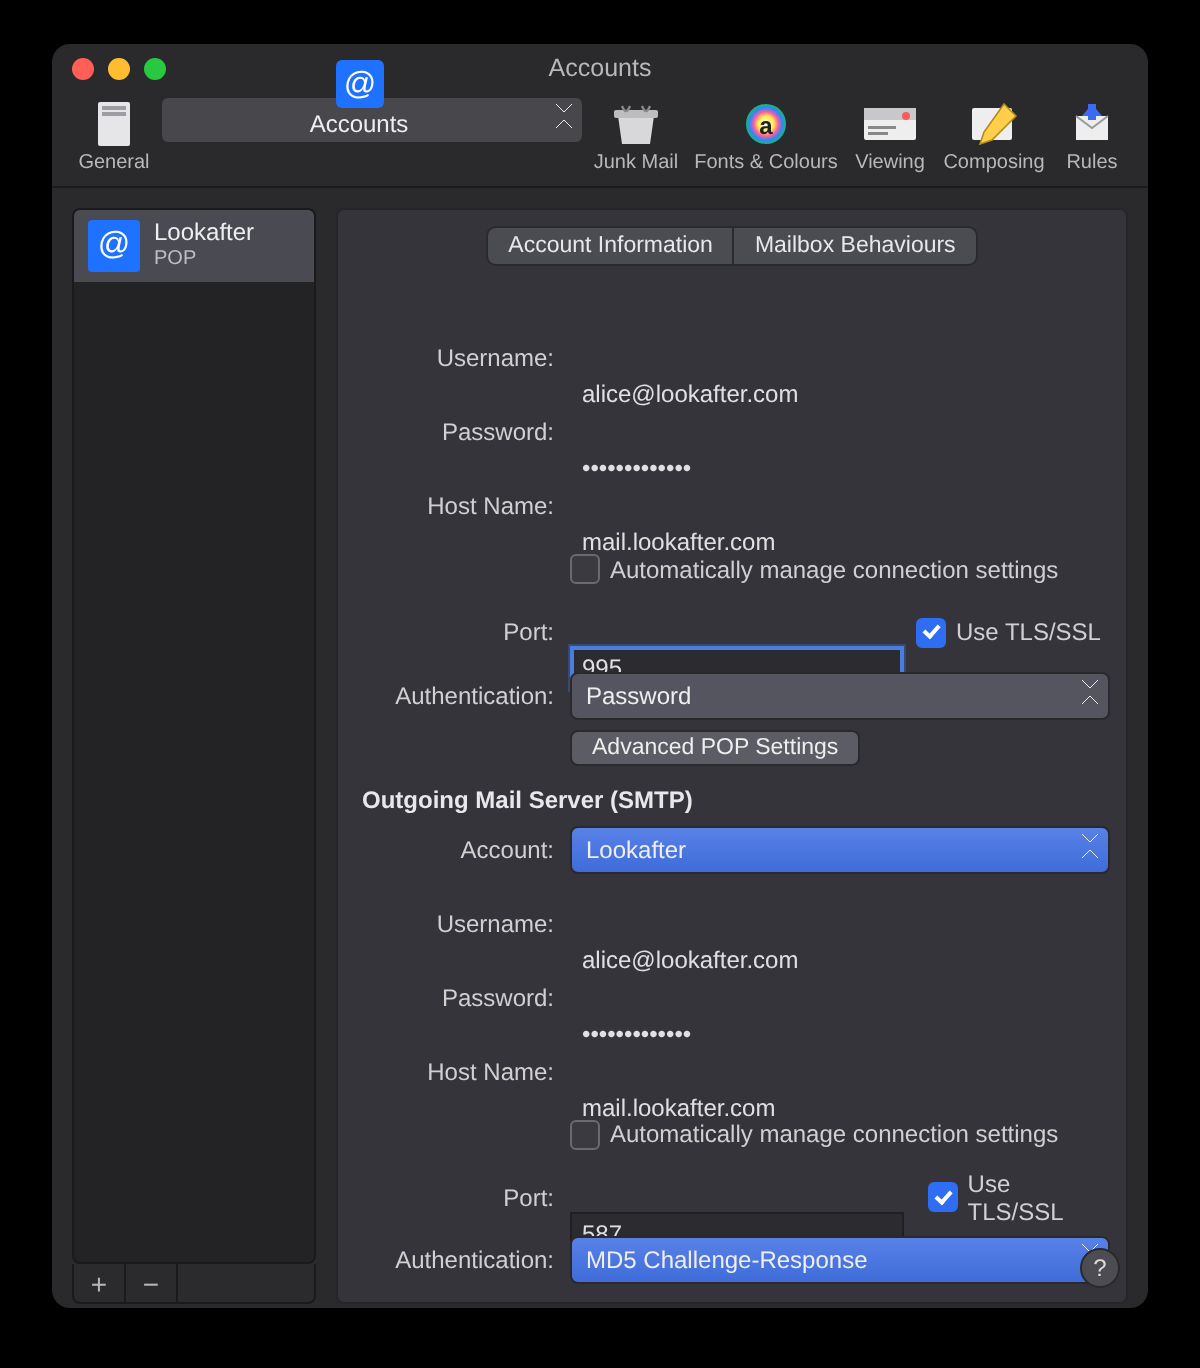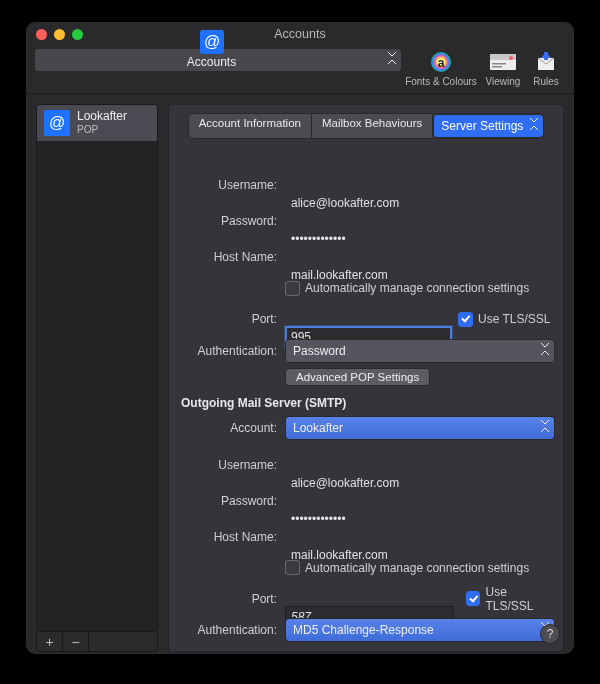--- a/index.html
+++ b/index.html
@@ -88,28 +88,49 @@
   <div class="titlebar">
     <div class="traffic">
       <span style="background:#ff5f57"></span>
       <span style="background:#febc2e"></span>
       <span style="background:#28c840"></span>
     </div>
     <div class="title">Accounts</div>
   </div>
 
   <div class="toolbar">
+    <div class="tbitem tb-general">
+      <div class="icon">
+        <svg width="20" height="24" viewBox="0 0 20 24">
+            <rect x="2" y="1" width="16" height="22" rx="1" fill="#e6e6e8"></rect>
+            <rect x="4" y="3" width="12" height="2" fill="#9c9ca2"></rect>
+            <rect x="4" y="6" width="12" height="2" fill="#9c9ca2"></rect>
+          </svg>
+      </div>
+      <span class="lbl">General</span>
+    </div>
     <div class="tbitem tb-accounts sel">
       <div class="icon">
         <svg width="26" height="26" viewBox="0 0 26 26">
             <rect x="1" y="1" width="24" height="24" rx="3" fill="#1f72ff"></rect>
             <text x="13" y="18" text-anchor="middle" font-size="16" fill="#fff" font-family="Arial">@</text>
           </svg>
       </div>
       <span class="lbl">Accounts</span>
+    </div>
+    <div class="tbitem tb-junk">
+      <div class="icon">
+        <svg width="26" height="24" viewBox="0 0 26 24">
+            <path d="M4 8 L22 8 L20 22 L6 22 Z" fill="#d8d8da"></path>
+            <rect x="2" y="5" width="22" height="4" rx="1" fill="#bdbdc0"></rect>
+            <path d="M6 3 Q8 8 10 3" stroke="#888" stroke-width="1.2" fill="none"></path>
+            <path d="M16 3 Q18 8 20 3" stroke="#888" stroke-width="1.2" fill="none"></path>
+          </svg>
+      </div>
+      <span class="lbl">Junk Mail</span>
     </div>
     <div class="tbitem tb-fonts">
       <div class="icon">
         <svg width="26" height="24" viewBox="0 0 26 24">
             <circle cx="13" cy="12" r="10" fill="url(#g1)"></circle>
             <defs>
               <radialGradient id="g1">
                 <stop offset="0%" stop-color="#fff"></stop>
                 <stop offset="40%" stop-color="#ffe94a"></stop>
                 <stop offset="60%" stop-color="#ff5fa2"></stop>
@@ -127,20 +148,29 @@
         <svg width="28" height="22" viewBox="0 0 28 22">
             <rect x="1" y="3" width="26" height="16" rx="1" fill="#eee"></rect>
             <rect x="1" y="3" width="26" height="6" fill="#c8c8cc"></rect>
             <rect x="3" y="12" width="14" height="1.5" fill="#888"></rect>
             <rect x="3" y="15" width="10" height="1.5" fill="#888"></rect>
             <circle cx="22" cy="7" r="2" fill="#ff5a5a"></circle>
           </svg>
       </div>
       <span class="lbl">Viewing</span>
     </div>
+    <div class="tbitem tb-composing">
+      <div class="icon">
+        <svg width="26" height="24" viewBox="0 0 26 24">
+            <rect x="2" y="4" width="20" height="16" rx="1" fill="#eee"></rect>
+            <path d="M18 2 L24 8 L12 20 L6 22 L8 16 Z" fill="#ffcf4a" stroke="#b58a1a" stroke-width="0.8"></path>
+          </svg>
+      </div>
+      <span class="lbl">Composing</span>
+    </div>
     <div class="tbitem tb-rules">
       <div class="icon">
         <svg width="26" height="24" viewBox="0 0 26 24">
             <rect x="5" y="8" width="16" height="12" fill="#eee"></rect>
             <path d="M5 8 L13 14 L21 8" stroke="#999" fill="none"></path>
             <path d="M8 8 L13 2 L18 8" fill="#3a6cf0"></path>
             <path d="M11 2 L11 10 L15 10 L15 2" fill="#3a6cf0"></path>
           </svg>
       </div>
       <span class="lbl">Rules</span>
@@ -163,21 +193,20 @@
         <button>+</button>
         <button>−</button>
       </div>
     </div>
 
     <div class="content">
       <div class="tabs">
         <div class="tabbar">
           <div class="tab">Account Information</div>
           <div class="tab">Mailbox Behaviours</div>
-          <div class="tab sel">Server Settings</div>
         </div>
       </div>
 
 
       <div class="row">
         <div class="lab">Username:</div>
         <div class="fld">
             <input class="tf readonly" value="alice@lookafter.com" style="">
           </div>
       </div>
@@ -260,21 +289,21 @@
         <div class="fld">
           <div class="cbwrap">
             <span class="cb"></span>
             <span class="cblabel">Automatically manage connection settings</span>
           </div>
         </div>
       </div>
       <div class="row">
         <div class="lab">Port:</div>
         <div class="fld">
-          <input class="tf" style="flex: 0 0 130px; font-style: italic;" value="587">
+          <input class="tf" style="flex: 0 0 130px;" value="587">
           <div style="flex:1"></div>
           <div class="cbwrap">
             <span class="cb checked"></span>
             <span class="cblabel">Use TLS/SSL</span>
           </div>
         </div>
       </div>
       <div class="row">
         <div class="lab">Authentication:</div>
         <div class="fld">

